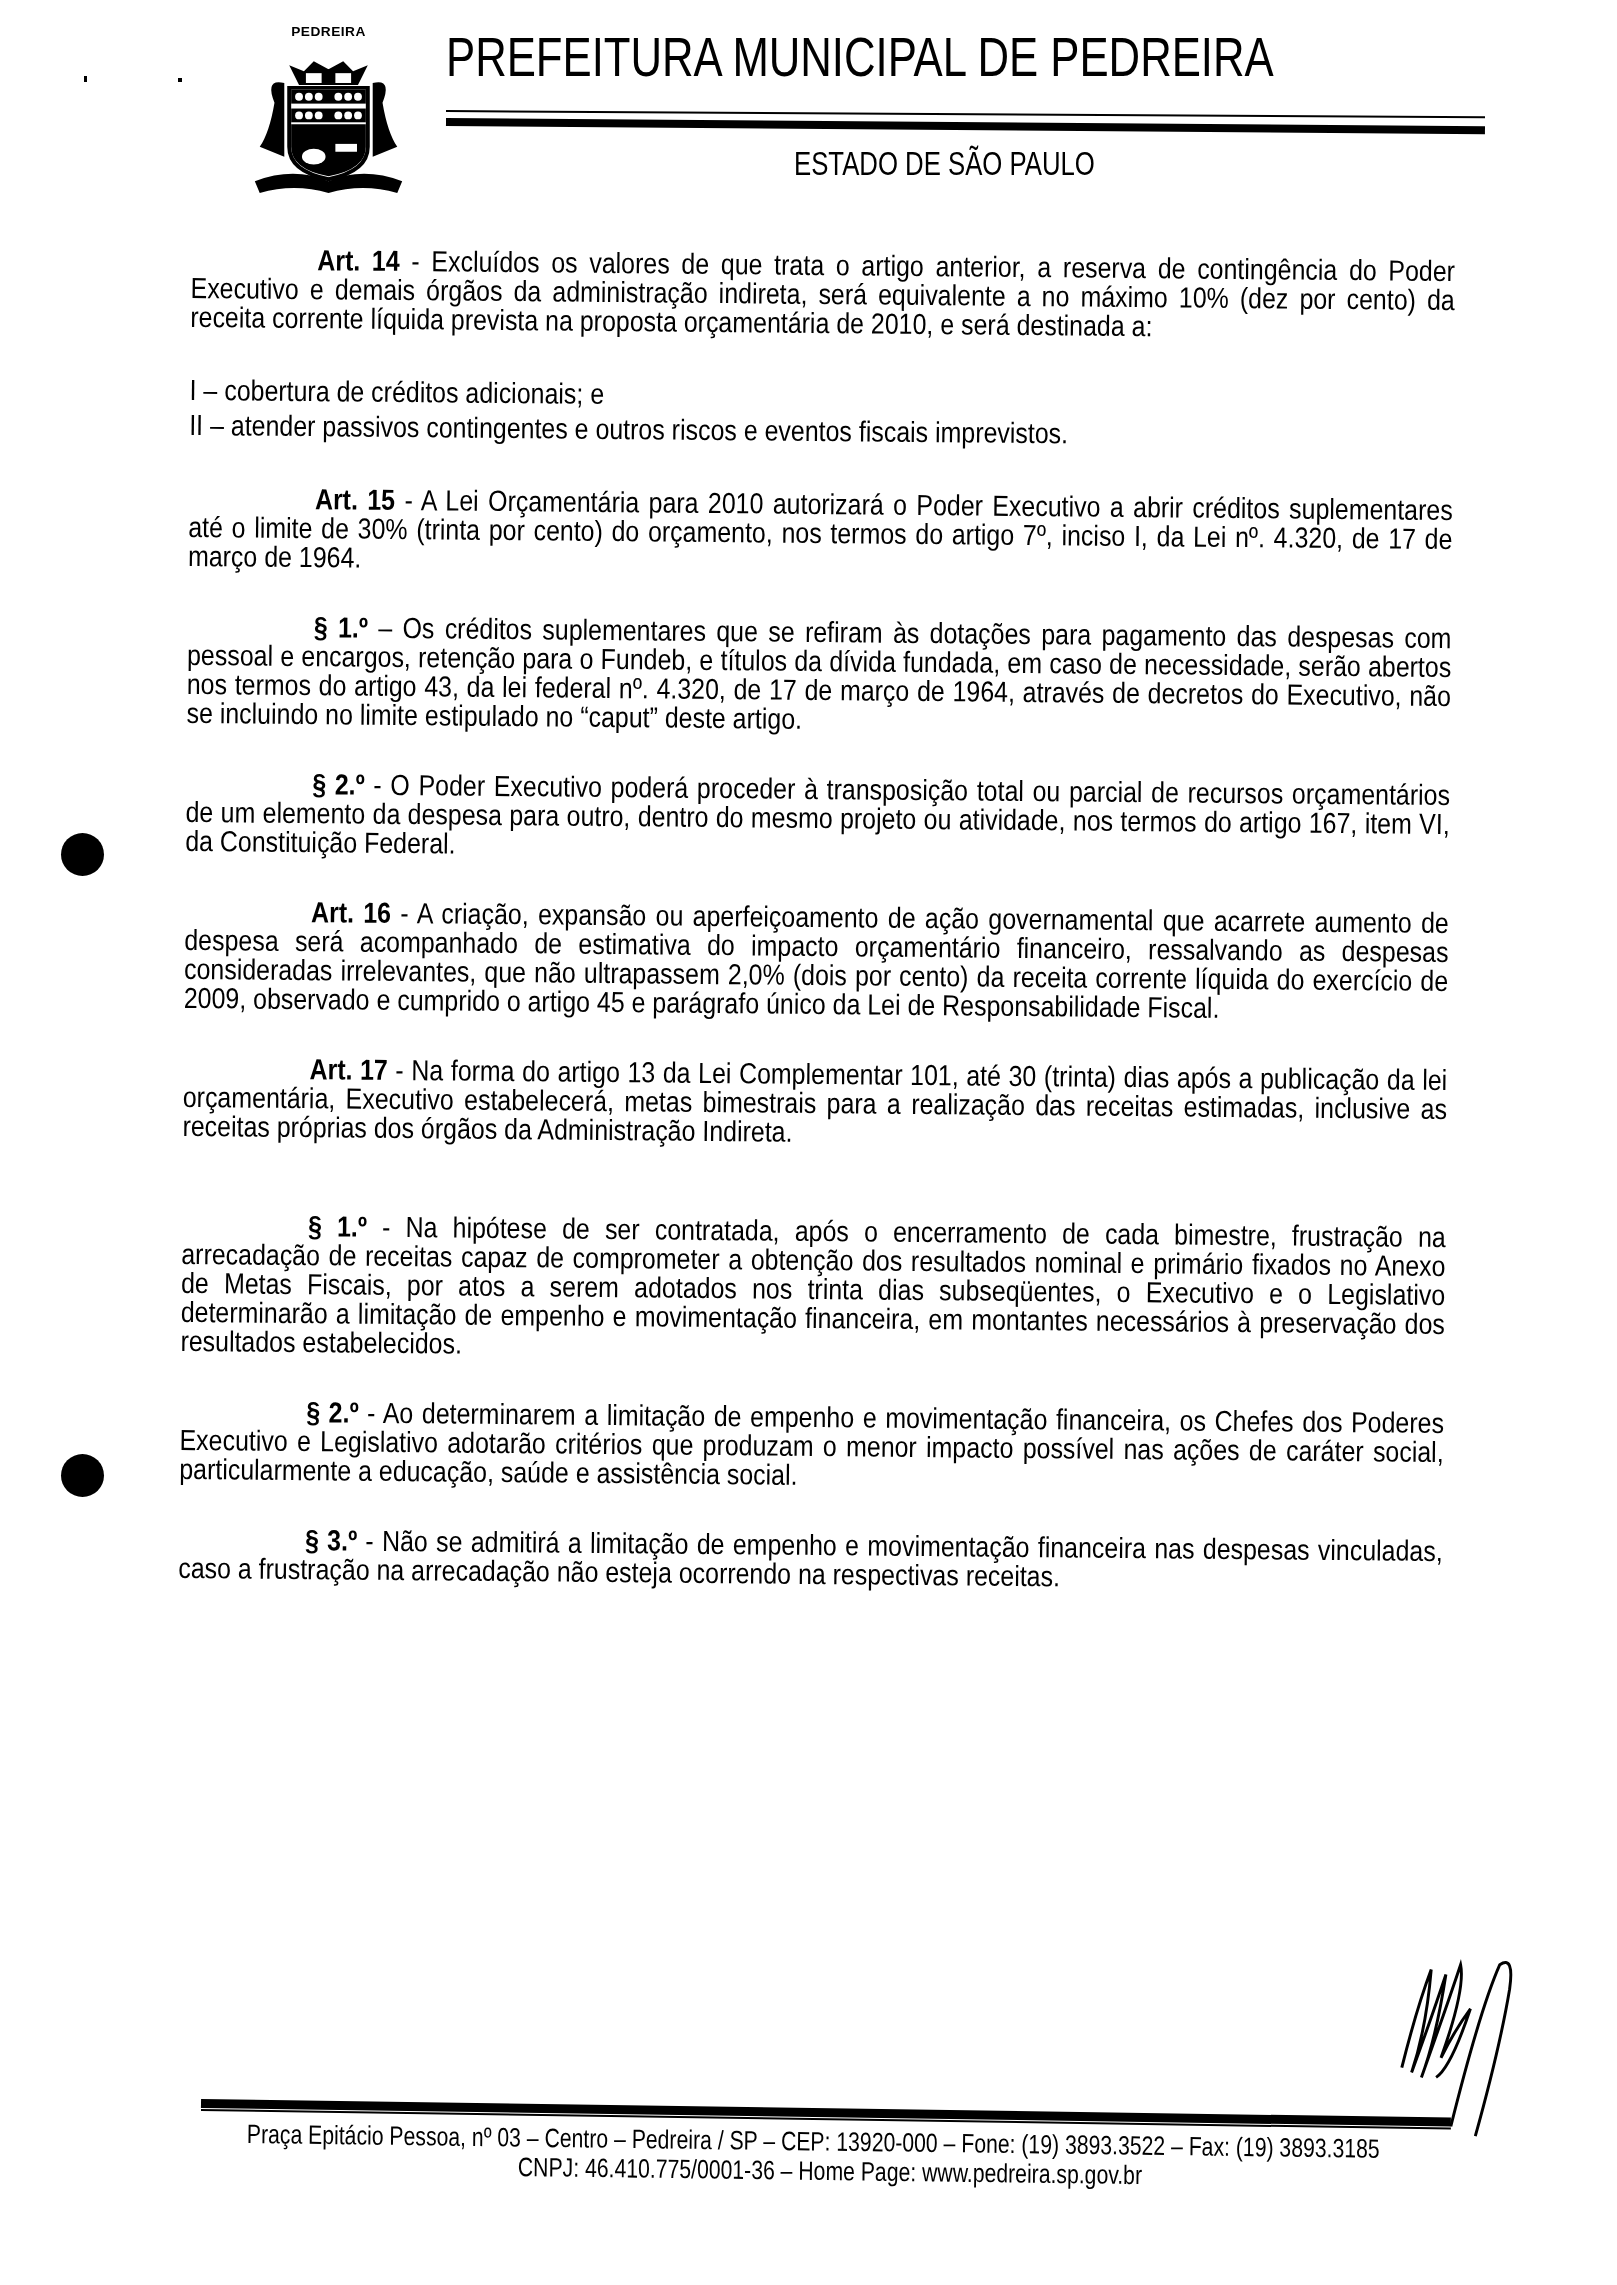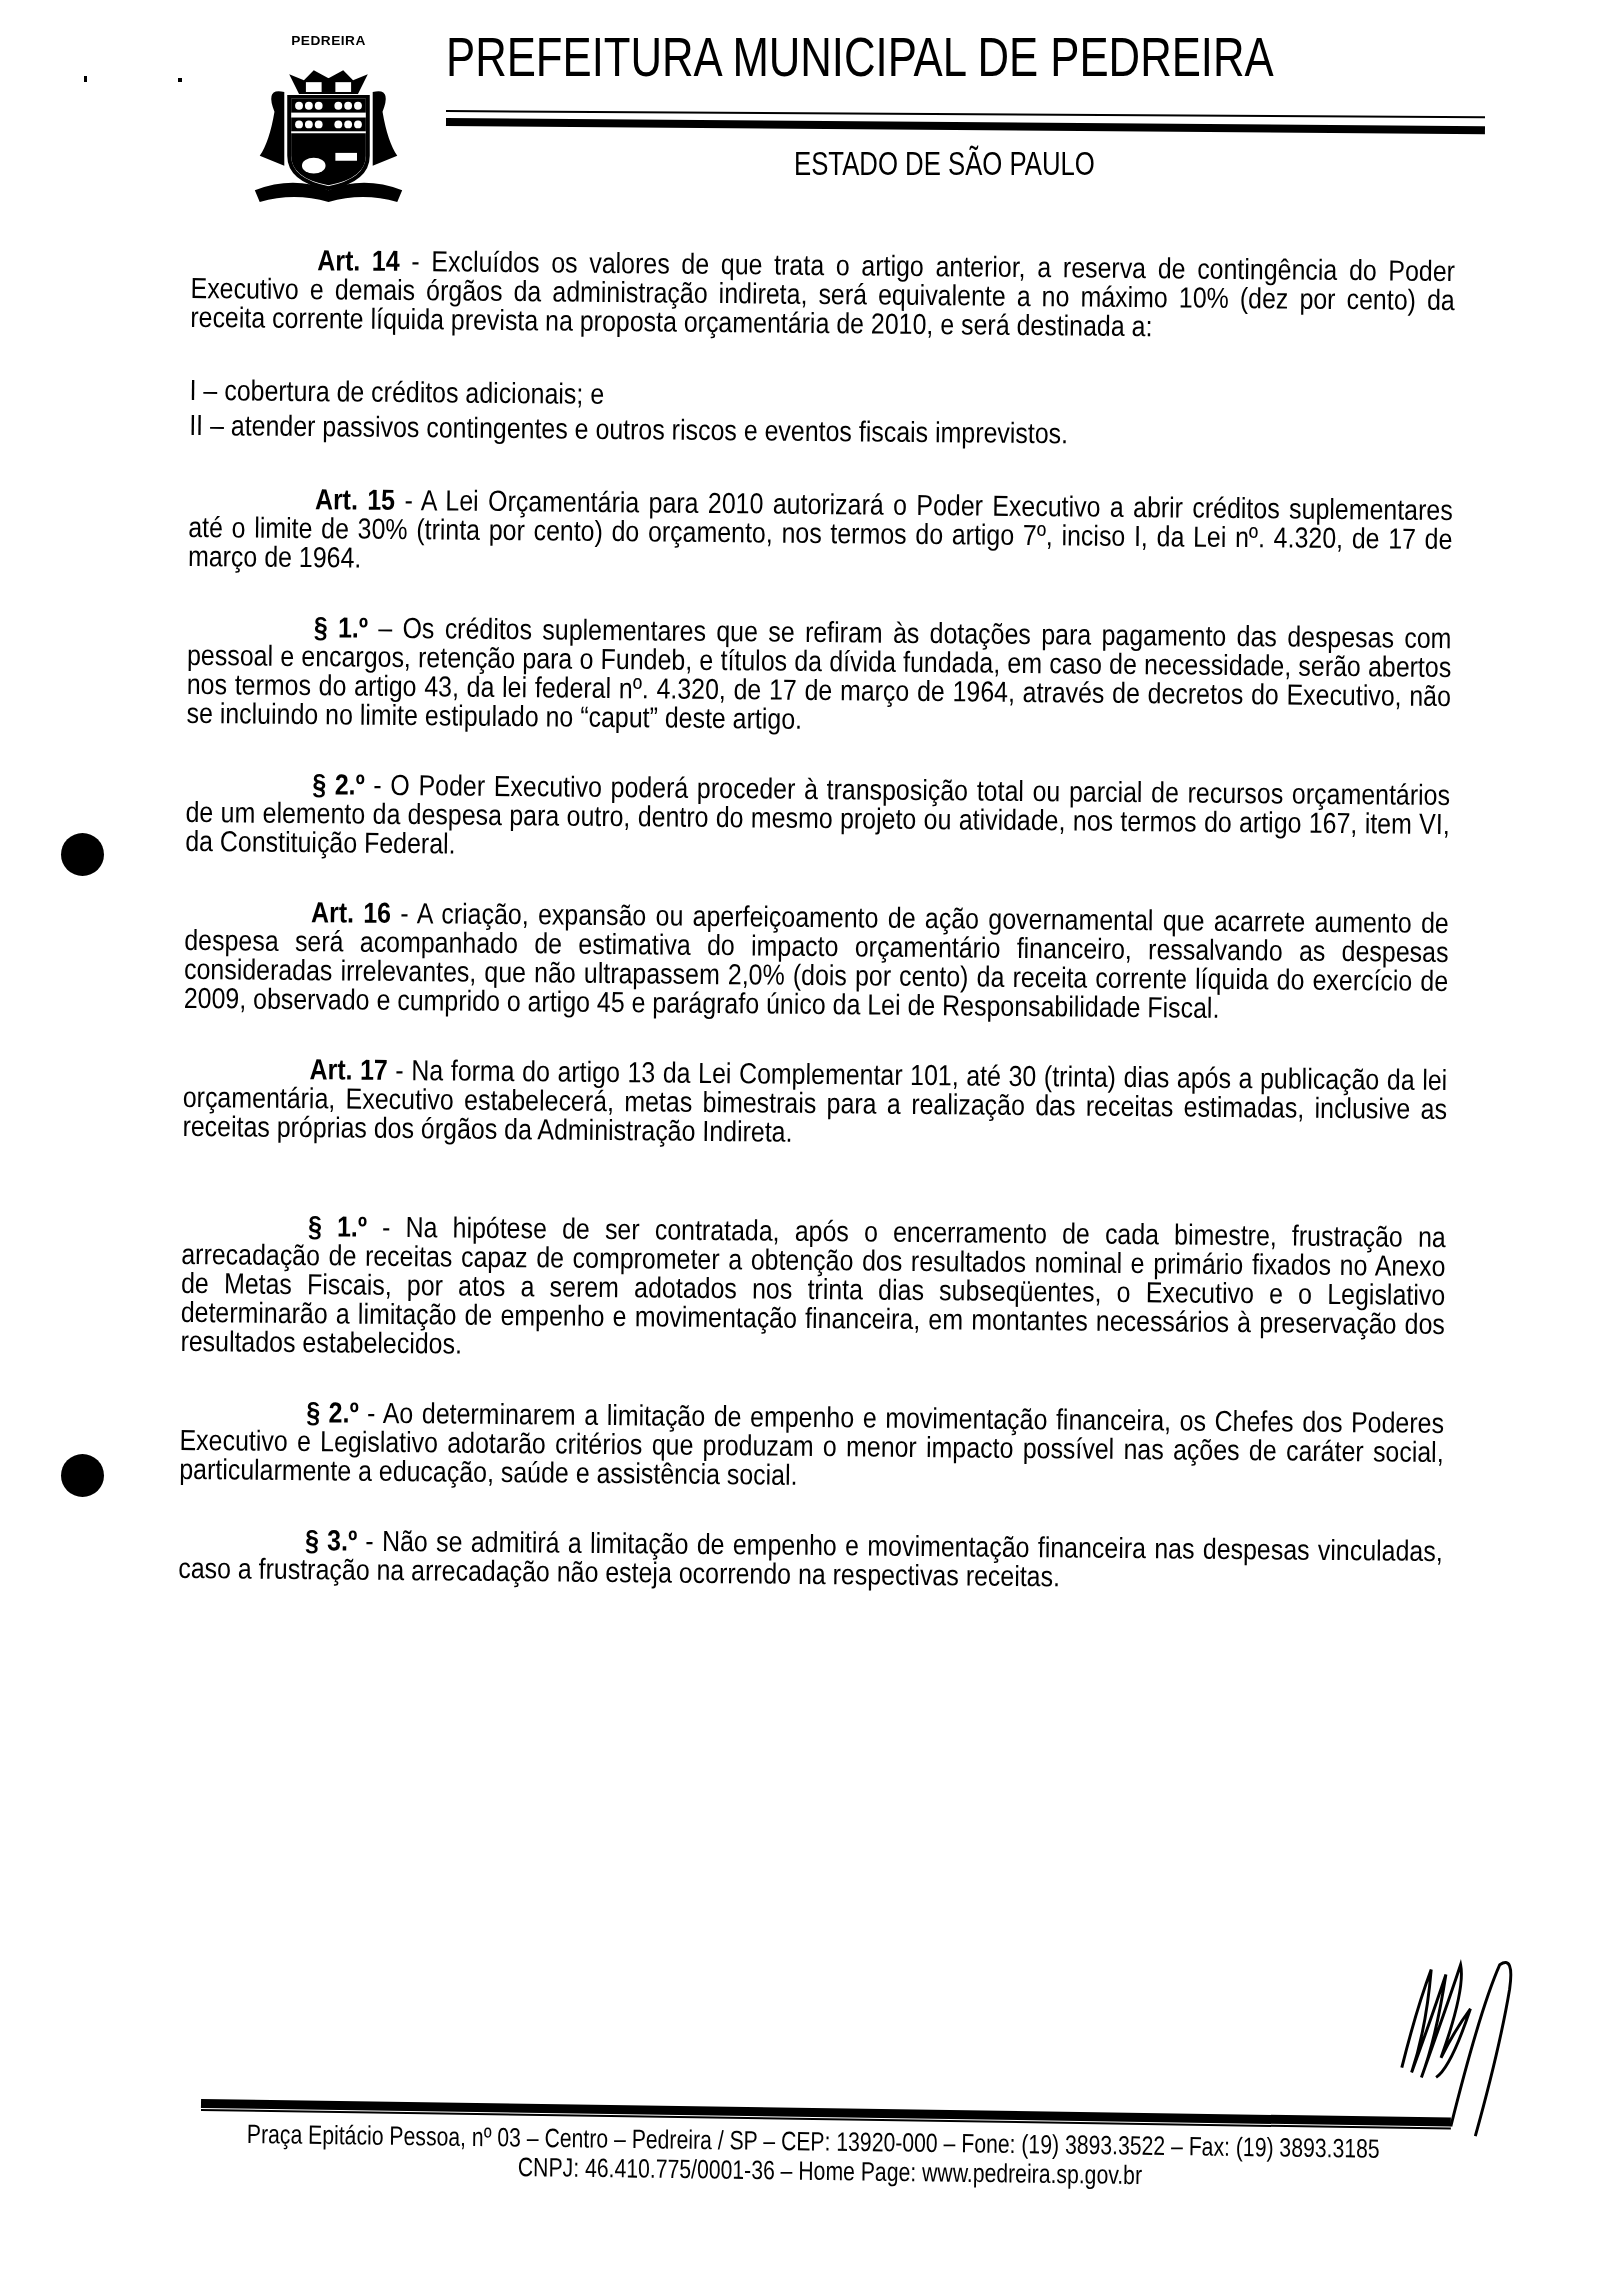--- a/index.html
+++ b/index.html
@@ -1,20 +1,20 @@
 <!DOCTYPE html>
 <html><head>
 <meta charset="utf-8">
 <style>
   html, body { margin: 0; padding: 0; background: #ffffff; }
   body { width: 1617px; height: 2286px; position: relative; overflow: hidden; color: #000; }
   .page { position: absolute; left: 0; top: 0; width: 1617px; height: 2286px; }
 
   
-  .crest { position: absolute; left: 245px; top: 33px; width: 167px; height: 172px; }
+  .crest { position: absolute; left: 245px; top: 24px; width: 167px; height: 172px; }
   .crest-label { position: absolute; left: 0; top: 0; width: 167px; text-align: center;
     font-family: "Liberation Sans", sans-serif; font-weight: bold; font-size: 13.7px; letter-spacing: 0.5px; }
   .header-title { position: absolute; left: 446px; top: 29px; font-family: "Liberation Sans", sans-serif;
     font-size: 56px; transform: scaleX(0.78); transform-origin: left top; letter-spacing: 0px; white-space: nowrap; line-height: 1; }
   .header-rule { position: absolute; left: 446px; height: 0; }
   .header-rule.r1 { top: 110px; width: 1039px; border-top: 2.9px solid #000; transform: rotate(0.35deg); transform-origin: left; }
   .header-rule.r2 { top: 118px; width: 1039px; border-top: 8.8px solid #000; transform: rotate(0.45deg); transform-origin: left; }
   .header-subtitle { position: absolute; left: 794px; top: 145px; font-family: "Liberation Sans", sans-serif;
     font-size: 33px; transform: scaleX(0.78); transform-origin: left top; white-space: nowrap; }
 

